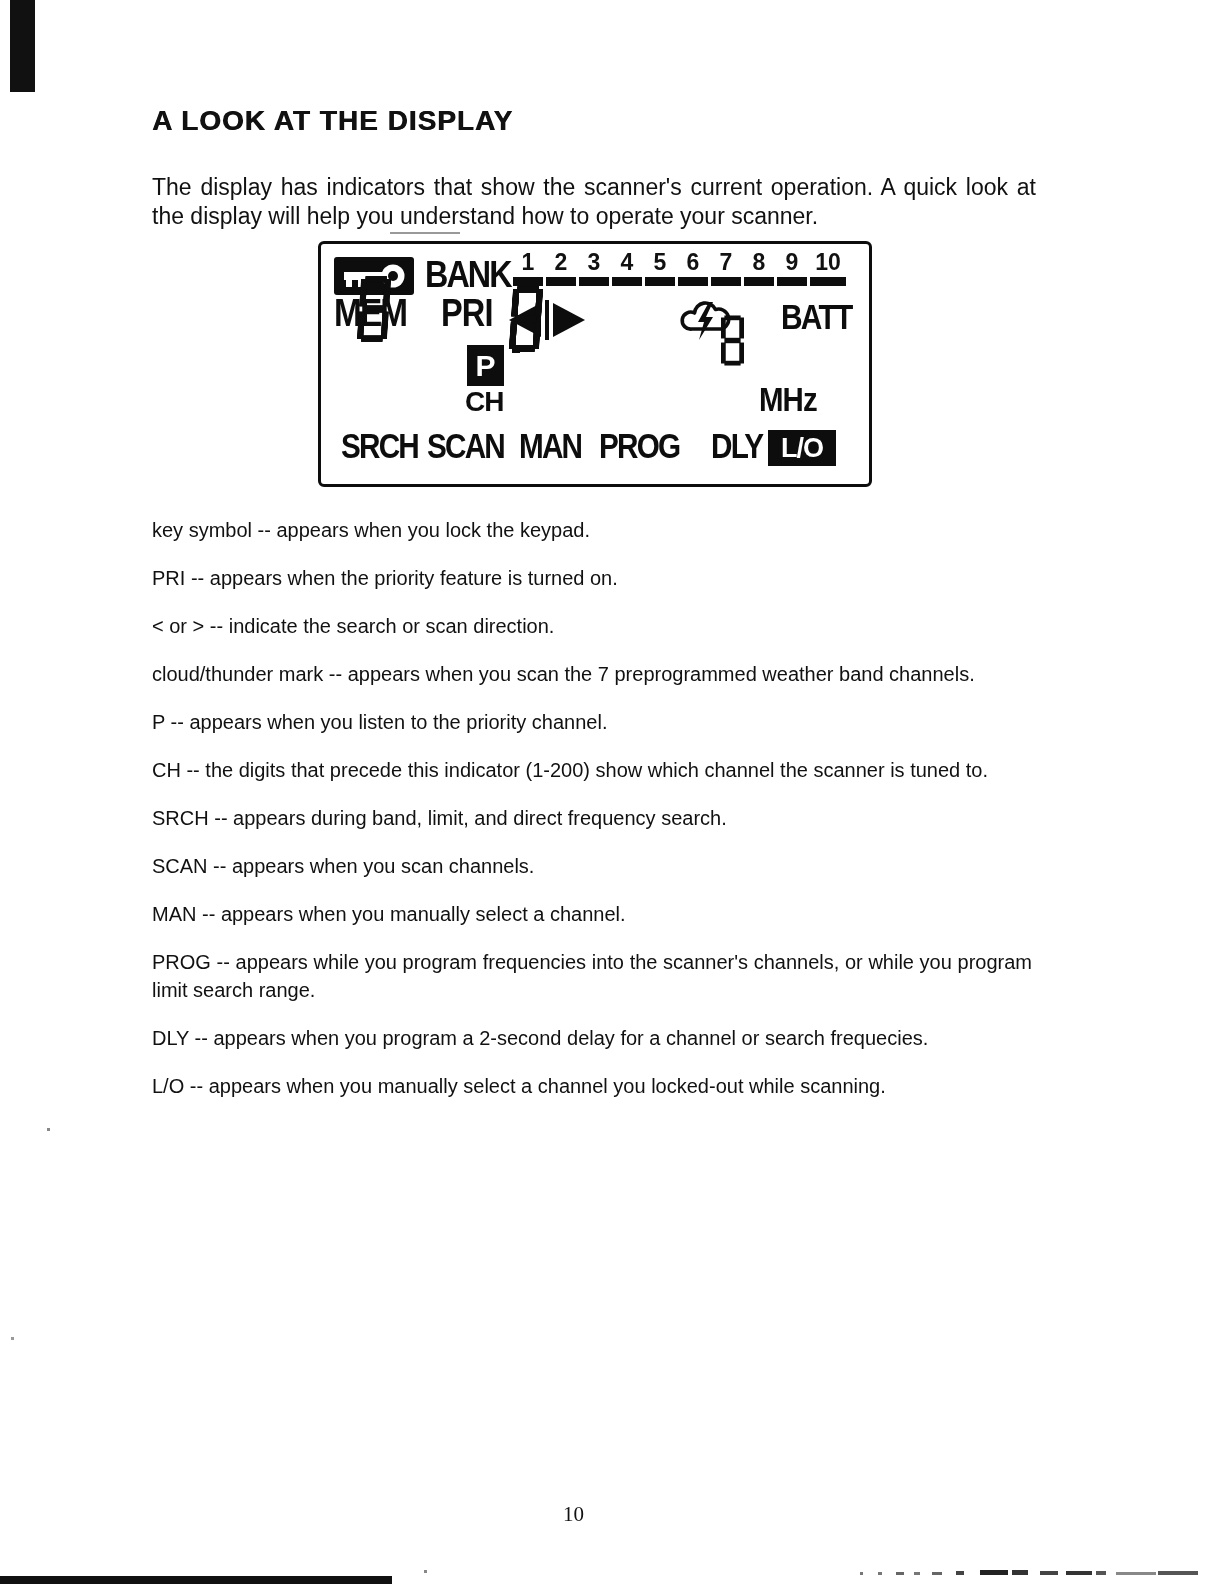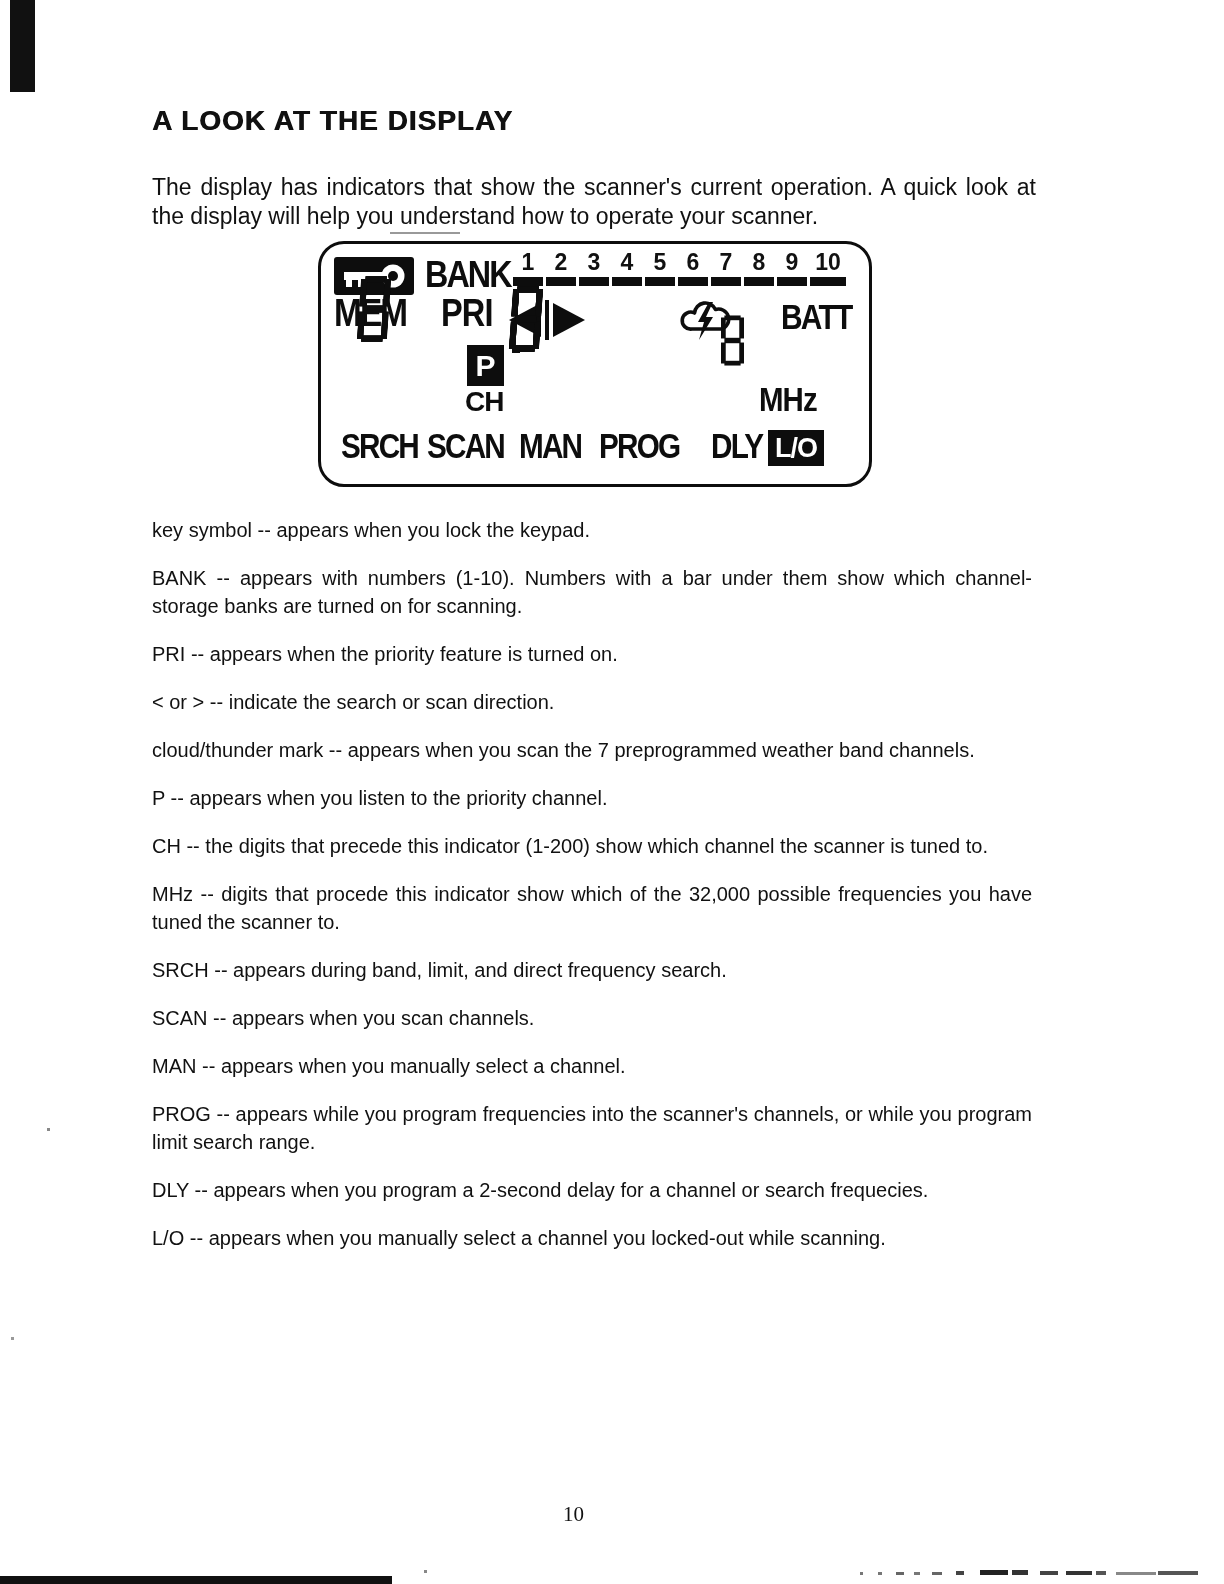--- a/index.html
+++ b/index.html
@@ -23,21 +23,21 @@
     font-size:20px;line-height:28px;
   }
   .defs p{margin:16px 0 20px 0;text-align:justify;}
   .page-number{
     position:absolute;left:563px;top:1502px;
     font-family:"Liberation Serif", serif;font-size:21px;
   }
   
   .lcd{
     position:absolute;left:318px;top:241px;width:548px;height:240px;
-    border:3px solid #0d0d0d;border-radius:26px;
+    border:3px solid #0d0d0d;border-radius:6px;
   }
   .lcd *{position:absolute;}
   .blk{font-weight:700;color:#0d0d0d;white-space:nowrap;}
   .key-box{left:13px;top:13px;width:80px;height:38px;}
   .bank-label{left:104px;top:10px;font-size:34px;letter-spacing:-2px;transform:scale(0.95,1.08);transform-origin:left top;}
   .bank-row{left:192px;top:5px;width:344px;display:flex;gap:3px;position:absolute;}
   .bank-cell{position:static;display:flex;flex-direction:column;align-items:center;width:30px;}
   .bank-cell.wide{width:36px;}
   .bank-num{position:static;font-size:23px;font-weight:700;line-height:26px;}
   .bank-bar{position:static;width:100%;height:9px;background:#0d0d0d;margin-top:2px;}
@@ -54,21 +54,21 @@
   .small-digit .seg{width:23px;height:51px;transform:none;}
   .seg-dot{position:static;width:8px;height:8px;background:#0d0d0d;margin:0 1px 2px 1px;}
   .p-box{left:146px;top:101px;width:37px;height:41px;background:#0d0d0d;color:#fff;
          font-size:30px;font-weight:700;display:flex;align-items:center;justify-content:center;}
   .ch-label{left:144px;top:142px;font-size:28px;letter-spacing:-1px;}
   .mhz{left:438px;top:138px;font-size:31px;letter-spacing:-1px;transform:scale(0.95,1.05);transform-origin:left top;}
   .srch{left:20px;top:183px;}  .scan{left:106px;top:183px;}
   .man{left:198px;top:183px;}  .prog{left:278px;top:183px;}
   .dly{left:390px;top:183px;}
   .bottom-ind{font-size:33px;letter-spacing:-2px;transform:scale(0.9,1.05);transform-origin:left top;}
-  .lo-box{left:447px;top:186px;width:56px;height:36px;background:#0d0d0d;color:#fff;
+  .lo-box{left:447px;top:186px;width:68px;height:36px;background:#0d0d0d;color:#fff;
           font-size:27px;font-weight:700;display:flex;align-items:center;justify-content:center;letter-spacing:-1px;}
   
   .art{position:absolute;background:#111;}
 </style>
 </head>
 <body>
 
 <div class="page">
 
   <h1 class="title">A LOOK AT THE DISPLAY</h1>
@@ -246,27 +246,25 @@
     <span class="blk bottom-ind srch">SRCH</span>
     <span class="blk bottom-ind scan">SCAN</span>
     <span class="blk bottom-ind man">MAN</span>
     <span class="blk bottom-ind prog">PROG</span>
     <span class="blk bottom-ind dly">DLY</span>
     <div class="lo-box">L/O</div>
   </div>
 
   <div class="defs">
     <p>key symbol -- appears when you lock the keypad.</p>
-    <p>BANK -- appears with numbers (1-10). Numbers with a bar under them show which channel-storage banks are turned on for scanning.</p>
     <p>PRI -- appears when the priority feature is turned on.</p>
     <p>&lt; or &gt; -- indicate the search or scan direction.</p>
     <p>cloud/thunder mark -- appears when you scan the 7 preprogrammed weather band channels.</p>
     <p>P -- appears when you listen to the priority channel.</p>
     <p>CH -- the digits that precede this indicator (1-200) show which channel the scanner is tuned to.</p>
-    <p>MHz -- digits that procede this indicator show which of the 32,000 possible frequencies you have tuned the scanner to.</p>
     <p>SRCH -- appears during band, limit, and direct frequency search.</p>
     <p>SCAN -- appears when you scan channels.</p>
     <p>MAN -- appears when you manually select a channel.</p>
     <p>PROG -- appears while you program frequencies into the scanner's channels, or while you program limit search range.</p>
     <p>DLY -- appears when you program a 2-second delay for a channel or search frequecies.</p>
     <p>L/O -- appears when you manually select a channel you locked-out while scanning.</p>
   </div>
 
   <div class="page-number">10</div>
 

